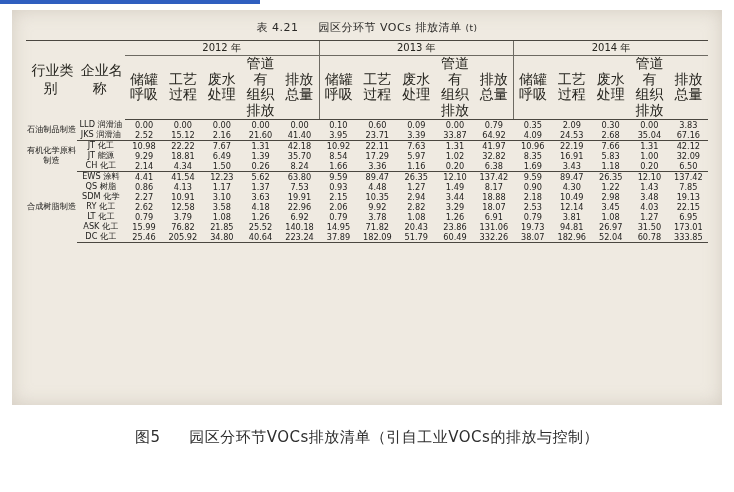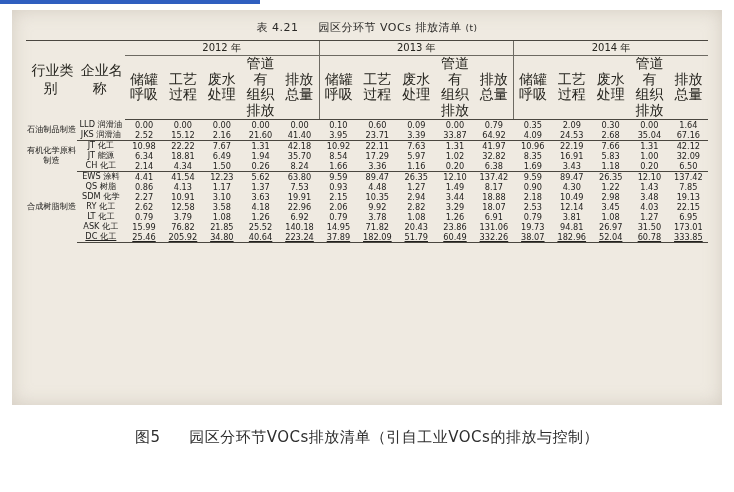--- a/index.html
+++ b/index.html
@@ -64,21 +64,21 @@
     font-family: "DejaVu Sans", sans-serif;
     color: #26251f;
   }
   table.voc td, table.voc th {
     font-weight: normal;
     padding: 0;
     text-align: center;
     vertical-align: middle;
   }
   .hline-top td { border-top: 1.4px solid #4a4740; }
-  .hline-bot td { border-bottom: 1.4px solid #4a4740; text-decoration: underline; }
+  .hline-bot td { border-bottom: 1.4px solid #4a4740; }
 
   .yr-row td {
     font-size: 10px;
     padding: 2px 0 3px;
     border-bottom: 0.8px solid #6d6a62;
   }
   .yr-row td.noline { border-bottom: none; }
   .yr-sep { border-left: 0.8px solid #6d6a62; }
 
   .sub-row td {
@@ -186,21 +186,21 @@
             <td>0.00</td>
             <td>0.10</td>
             <td>0.60</td>
             <td>0.09</td>
             <td>0.00</td>
             <td>0.79</td>
             <td>0.35</td>
             <td>2.09</td>
             <td>0.30</td>
             <td>0.00</td>
-            <td>1.64</td>
+            <td>3.83</td>
           </tr>
           <tr class="dat band">
             <td class="firm">JKS 润滑油</td>
             <td>2.52</td>
             <td>15.12</td>
             <td>2.16</td>
             <td>21.60</td>
             <td>41.40</td>
             <td>3.95</td>
             <td>23.71</td>
@@ -228,24 +228,24 @@
             <td>1.31</td>
             <td>41.97</td>
             <td>10.96</td>
             <td>22.19</td>
             <td>7.66</td>
             <td>1.31</td>
             <td>42.12</td>
           </tr>
           <tr class="dat">
             <td class="firm">JT 能源</td>
-            <td>6.34</td>
+            <td>9.29</td>
             <td>18.81</td>
             <td>6.49</td>
-            <td>1.94</td>
+            <td>1.39</td>
             <td>35.70</td>
             <td>8.54</td>
             <td>17.29</td>
             <td>5.97</td>
             <td>1.02</td>
             <td>32.82</td>
             <td>8.35</td>
             <td>16.91</td>
             <td>5.83</td>
             <td>1.00</td>

